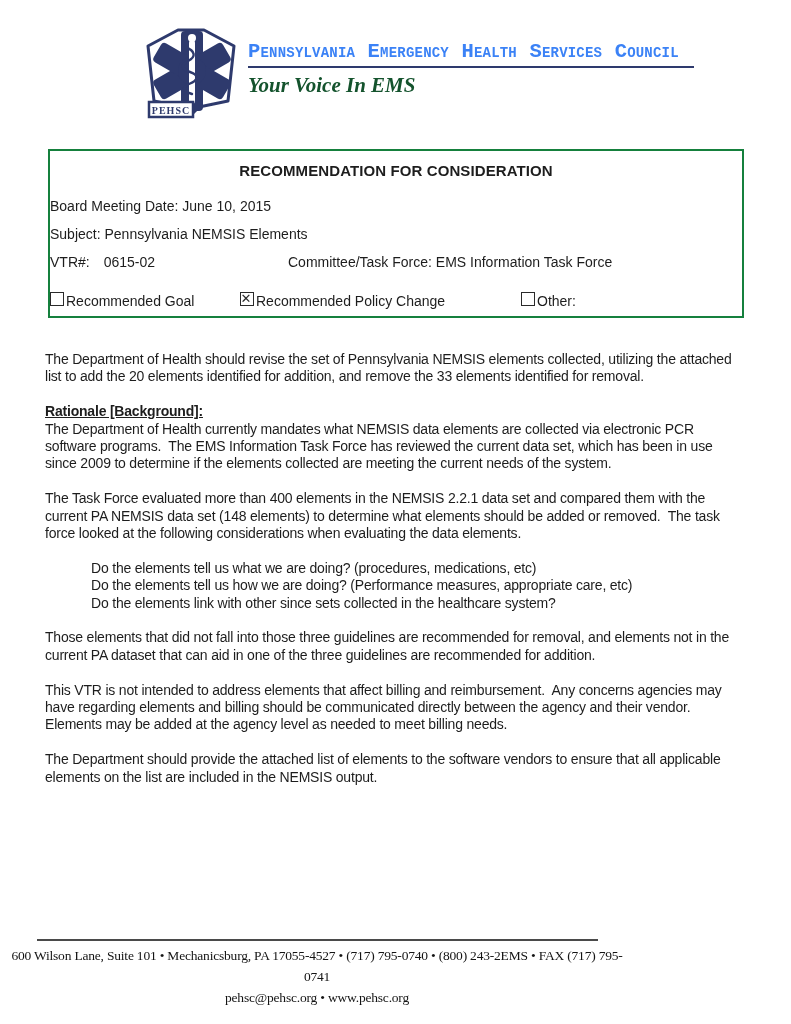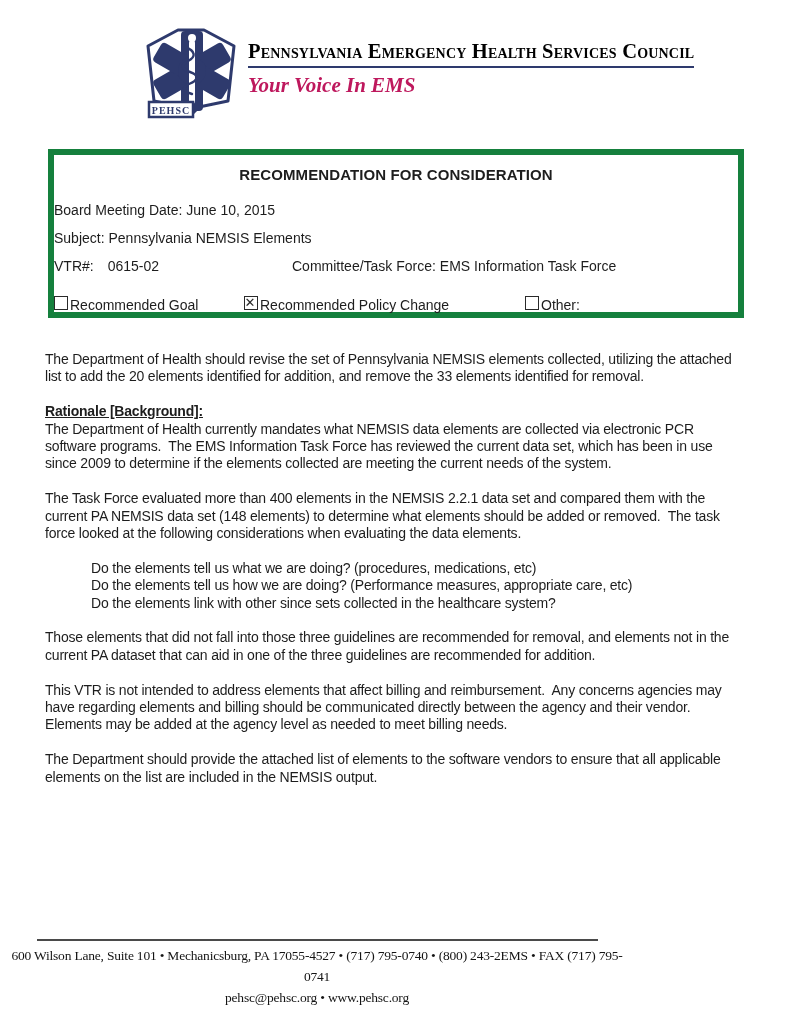--- a/index.html
+++ b/index.html
@@ -9,42 +9,42 @@
     background:#ffffff;
     font-family:"Liberation Sans", sans-serif;
     color:#1d1d1d;
     overflow:hidden;
   }
 
   
   .logo{position:absolute;left:141px;top:25px;width:100px;height:97px;}
   .brand-text{position:absolute;left:248px;top:40px;width:460px;}
   .org{
-    font-family:Liberation Serif, serif;
+    font-family:Liberation Mono, monospace;
     font-variant:small-caps;
     font-weight:700;
     font-size:20.5px;
     letter-spacing:.2px;
-    color:#000000;
+    color:#3b82f6;
     white-space:nowrap;
   }
   .brand-rule{width:446px;border-top:2.5px solid #2e3a6d;margin:3px 0 5px 0;}
   .tagline{
     font-family:"Liberation Serif", serif;
     font-style:italic;
     font-weight:700;
     font-size:21px;
-    color:#be185d;
+    color:#14532d;
   }
 
   
   .form-box{
     position:absolute;left:48px;top:149px;
     width:696px;height:169px;
-    border:6px solid #15803d;
+    border:2px solid #15803d;
     box-sizing:border-box;
     font-size:14px;line-height:18px;
   }
   .box-title{margin-top:11px;text-align:center;font-weight:700;font-size:15px;letter-spacing:.1px;}
   .form-row{}
   .row-board{margin-top:17px;}
   .row-subject{margin-top:10px;}
   .row-vtr{margin-top:10px;display:grid;grid-template-columns:238px auto;}
   .vtr-val{margin-left:14px;}
   .row-cb{margin-top:21px;display:grid;grid-template-columns:190px 281px auto;}

